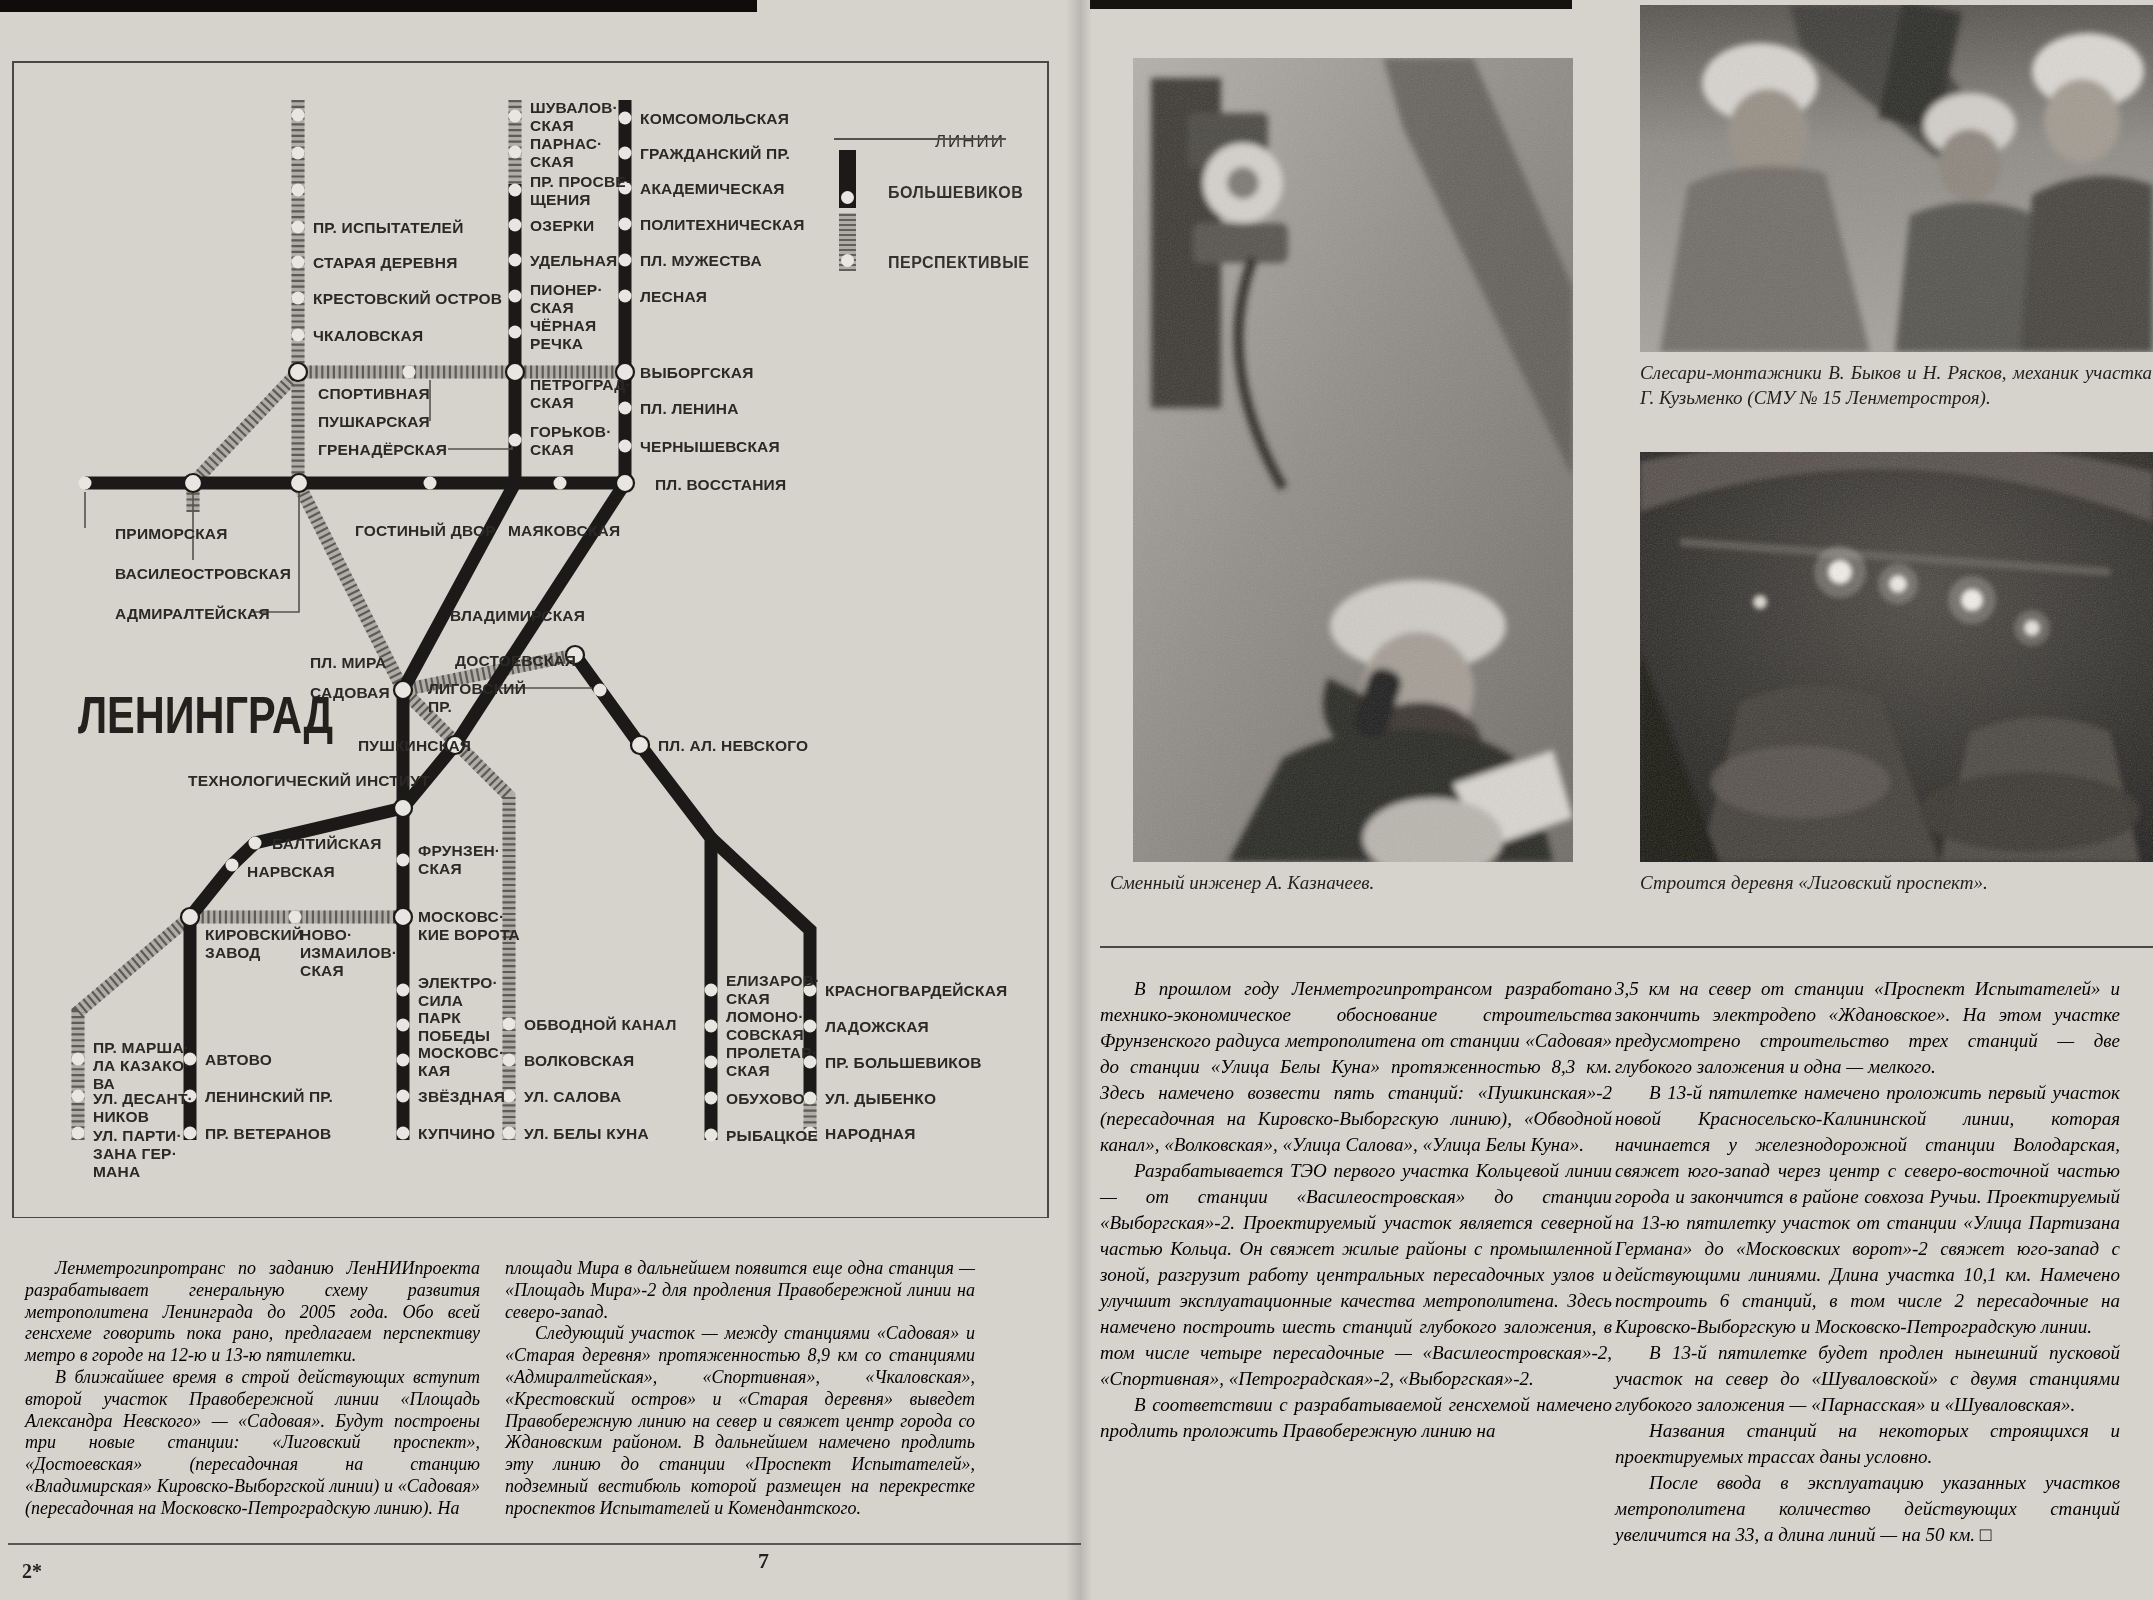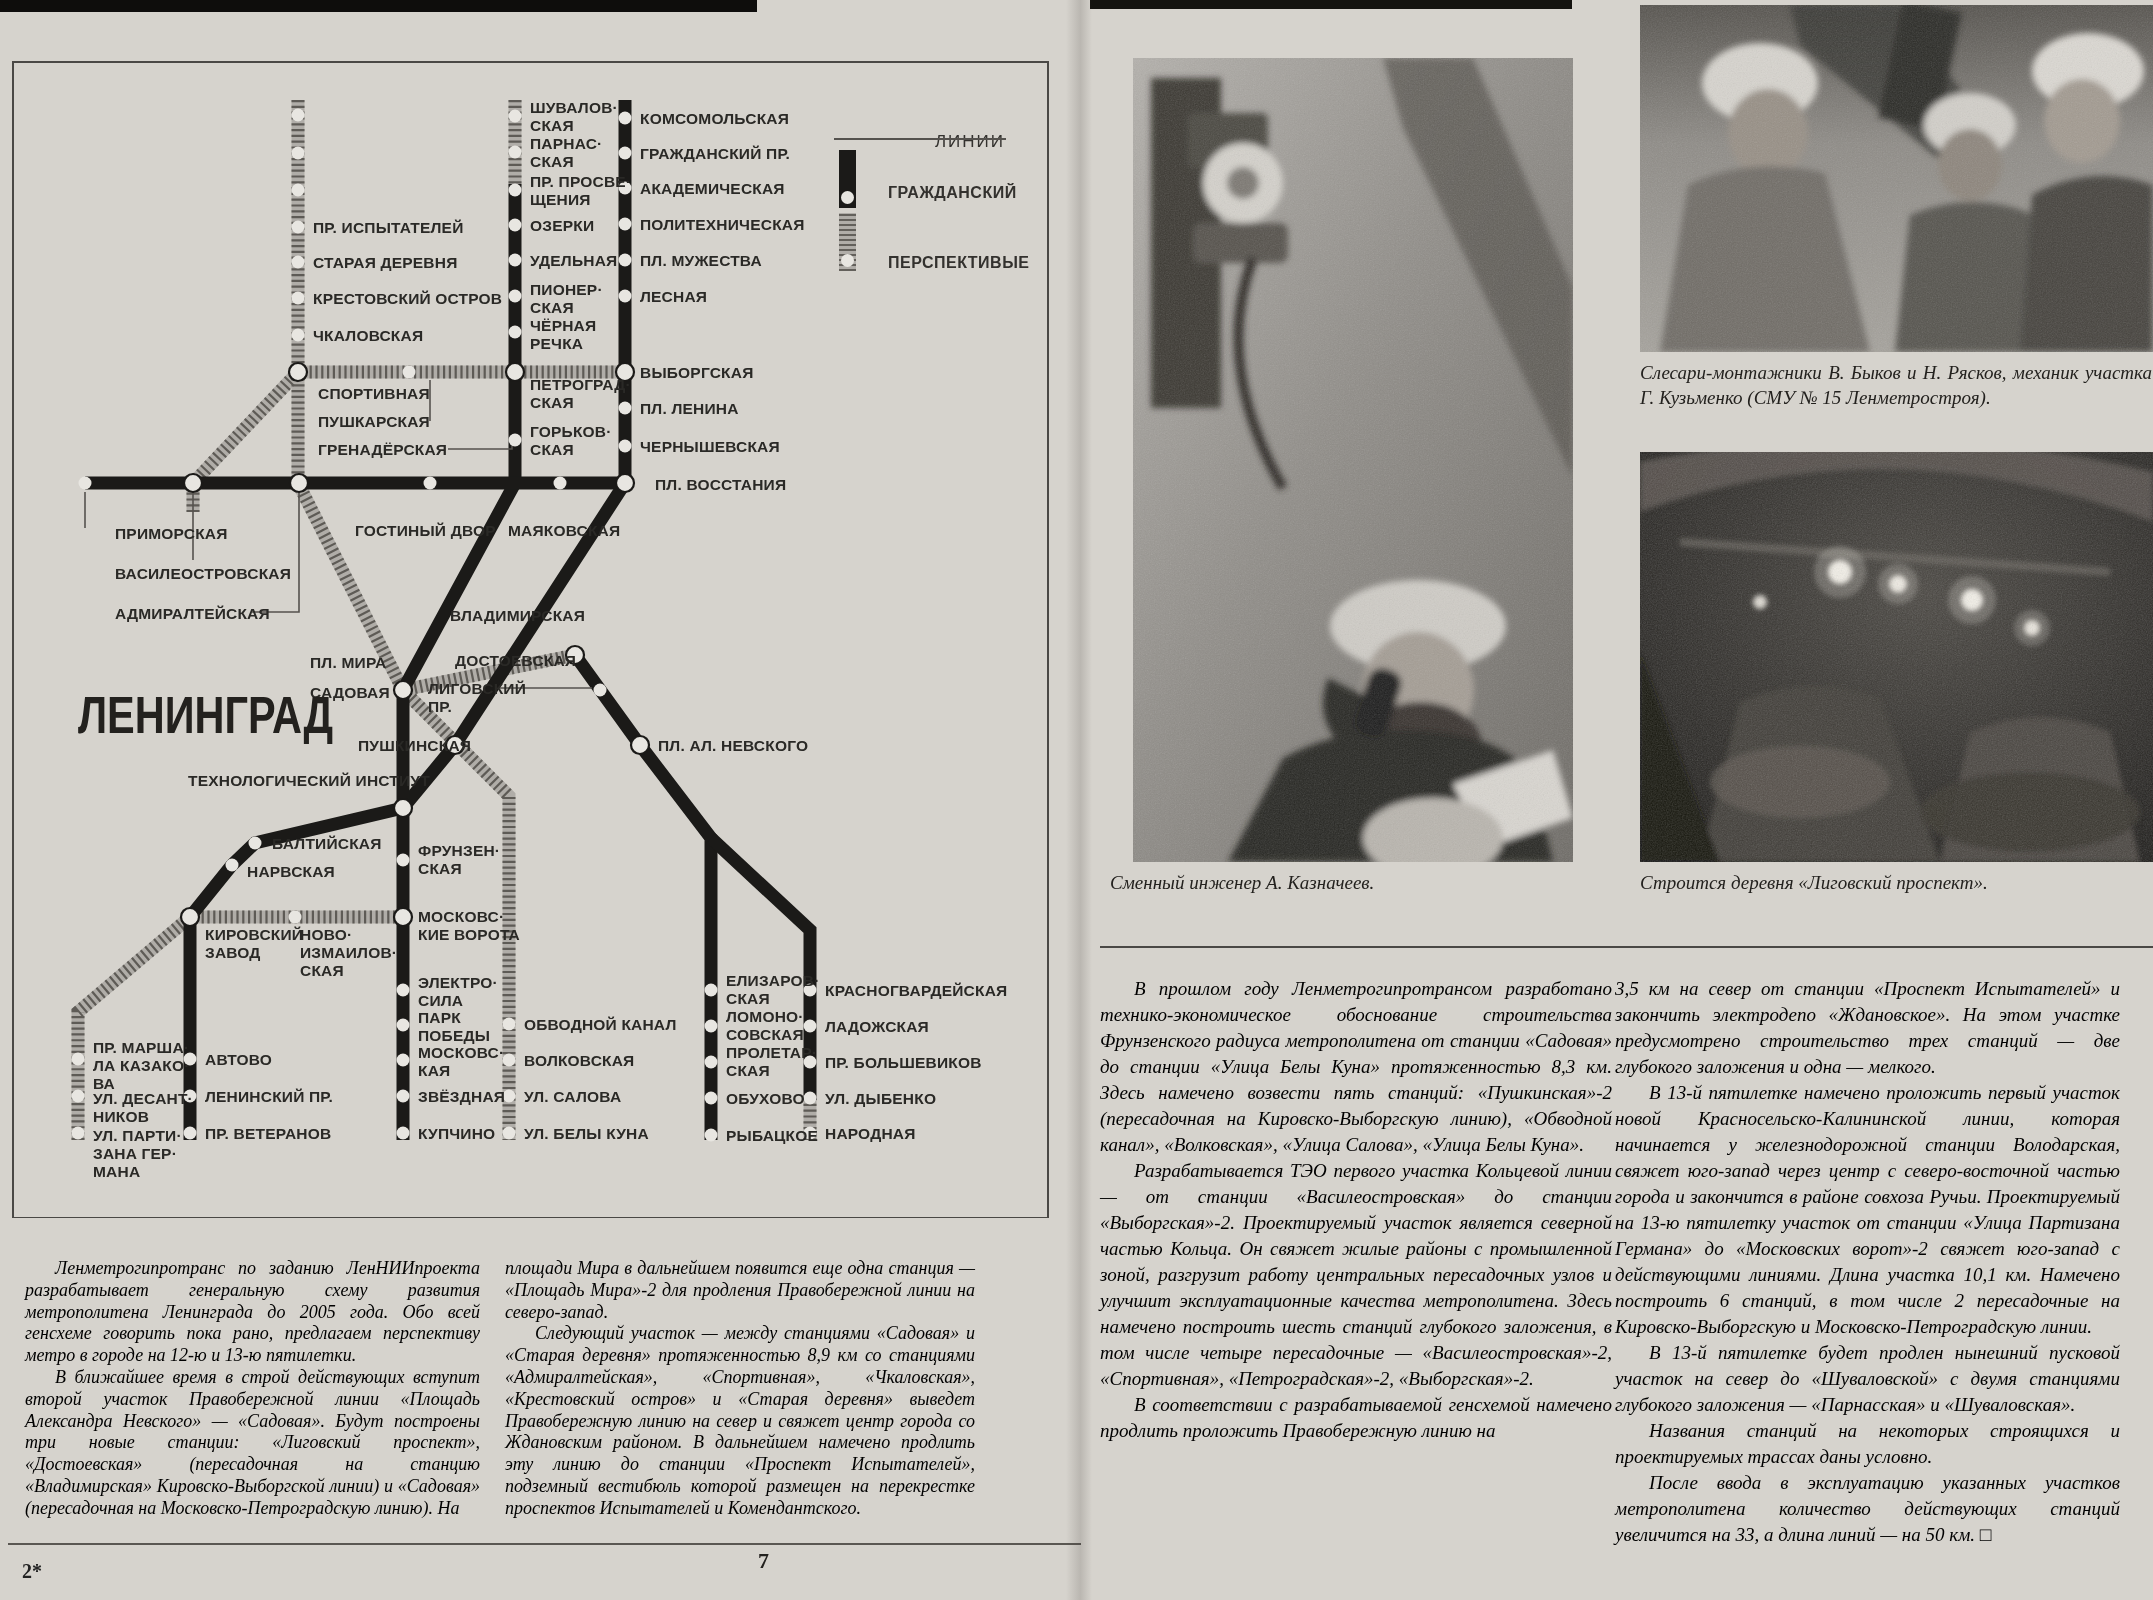--- a/index.html
+++ b/index.html
@@ -261,21 +261,21 @@
 
     <div class="abs legend">
       <div class="legend-title">ЛИНИИ</div>
       <div class="legend-rule"></div>
       <div class="legend-bar solid">
           <span class="legend-dot"></span>
         </div>
       <div class="legend-bar hatched">
           <span class="legend-dot"></span>
         </div>
-      <div class="legend-label l1">ГРАЖДАНСКИЙ</div>
+      <div class="legend-label l1">БОЛЬШЕВИКОВ</div>
       <div class="legend-label l2">ПЕРСПЕКТИВЫЕ</div>
     </div>
 
     <div class="abs article la lcol1">
       <p>Ленметрогипротранс по заданию ЛенНИИпроекта разрабатывает генеральную схему развития метрополитена Ленинграда до 2005 года. Обо всей генсхеме говорить пока рано, предлагаем перспективу метро в городе на 12-ю и 13-ю пятилетки.</p>
       <p>В ближайшее время в строй действующих вступит второй участок Правобережной линии «Площадь Александра Невского» — «Садовая». Будут построены три новые станции: «Лиговский проспект», «Достоевская» (пересадочная на станцию «Владимирская» Кировско-Выборгской линии) и «Садовая» (пересадочная на Московско-Петроградскую линию). На</p>
     </div>
     <div class="abs article la lcol2">
       <p class="noindent">площади Мира в дальнейшем появится еще одна станция — «Площадь Мира»-2 для продления Правобережной линии на северо-запад.</p>
       <p>Следующий участок — между станциями «Садовая» и «Старая деревня» протяженностью 8,9 км со станциями «Адмиралтейская», «Спортивная», «Чкаловская», «Крестовский остров» и «Старая деревня» выведет Правобережную линию на север и свяжет центр города со Ждановским районом. В дальнейшем намечено продлить эту линию до станции «Проспект Испытателей», подземный вестибюль которой размещен на перекрестке проспектов Испытателей и Комендантского.</p>

